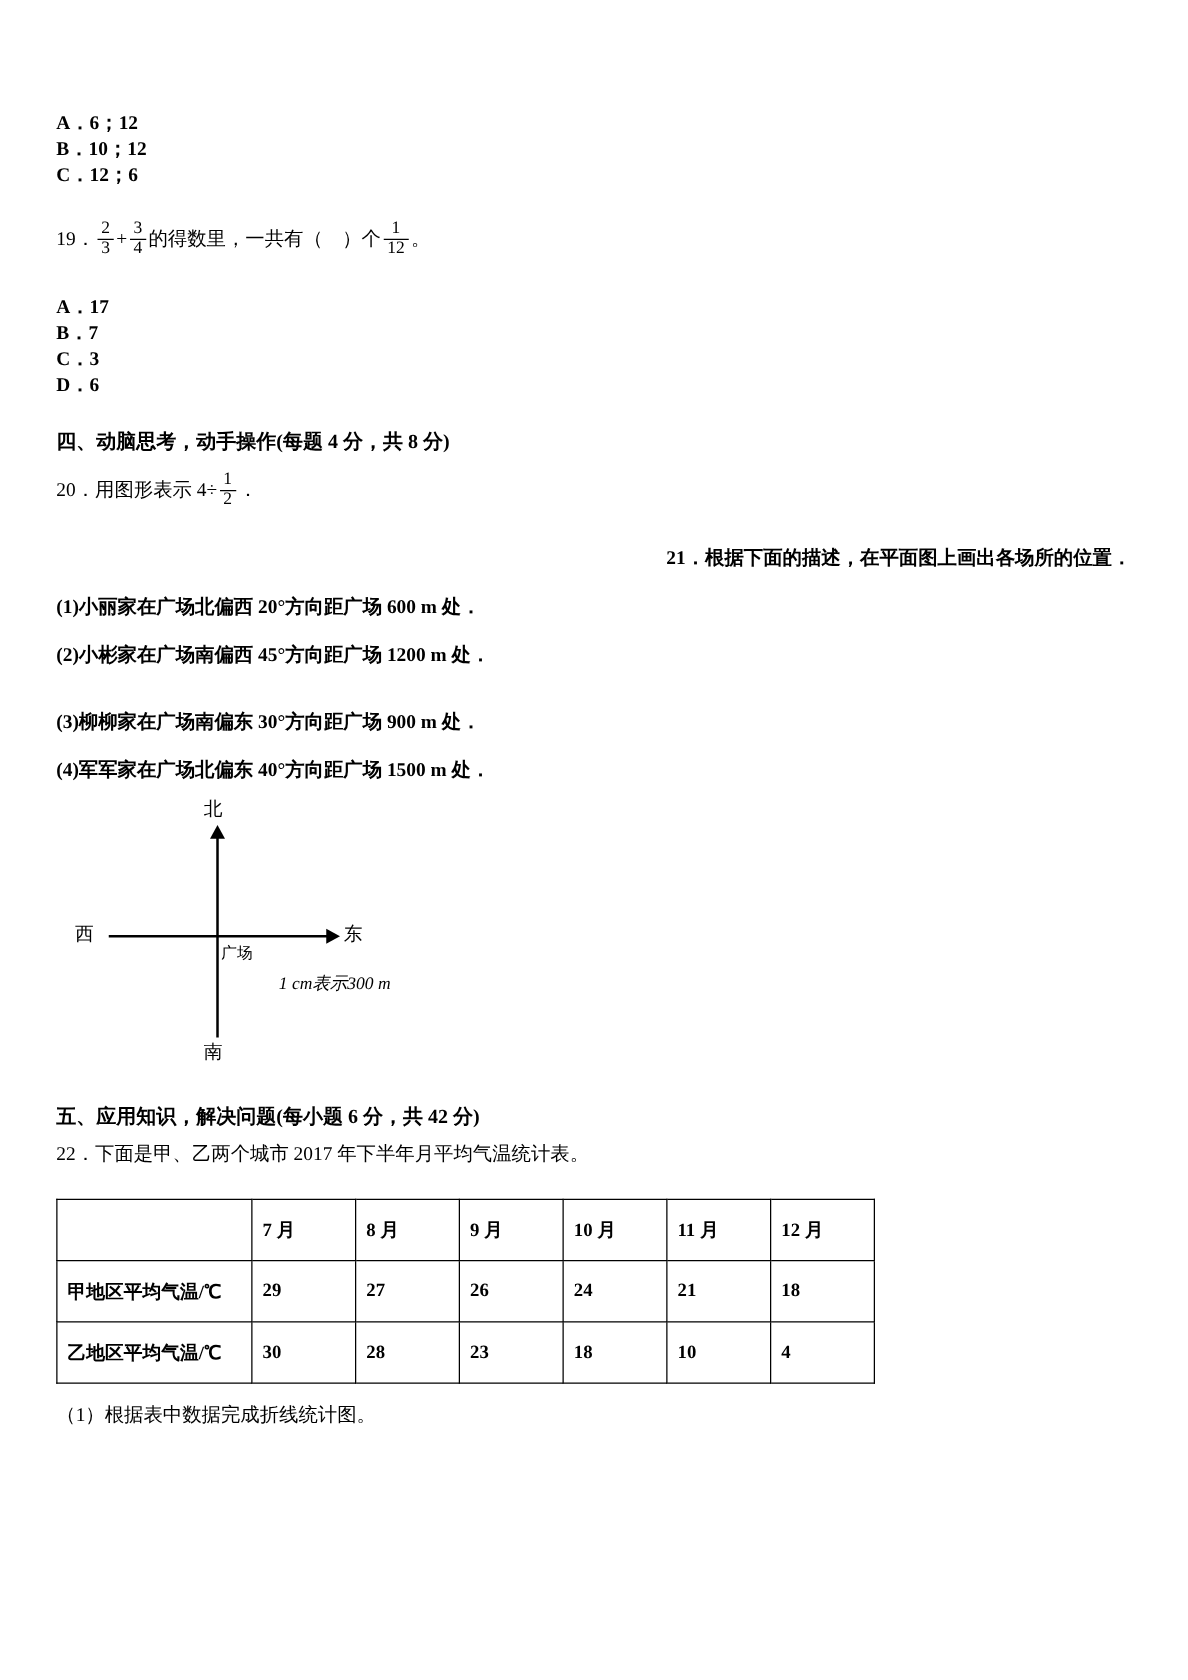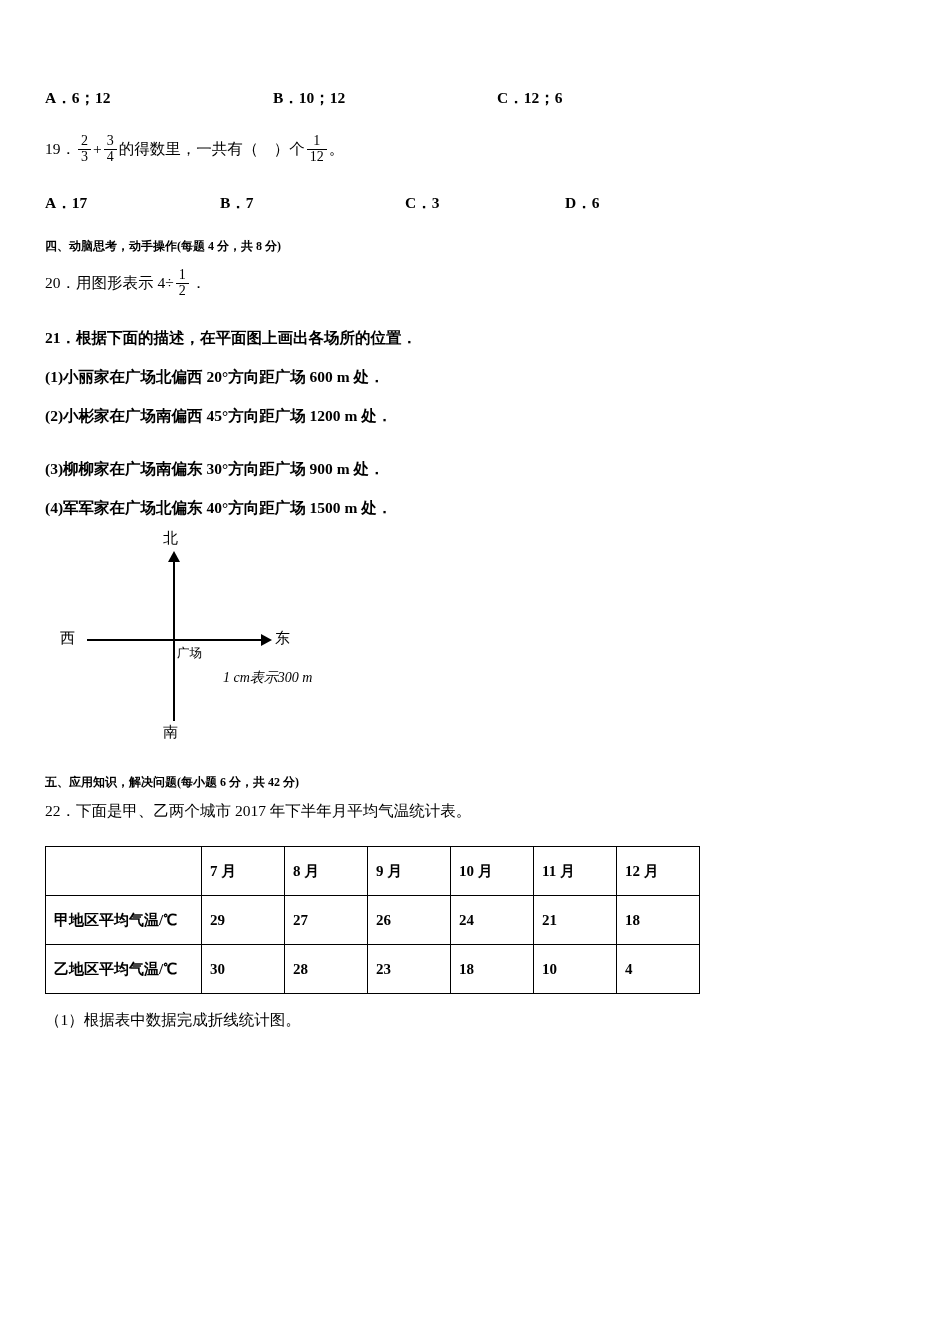--- a/index.html
+++ b/index.html
@@ -29,20 +29,21 @@
     width: 860px;
   }
   .bold {
     font-weight: bold;
   }
   .opt-row {
     display: flex;
     font-weight: bold;
     font-size: 15.5px;
     margin-bottom: 0;
+    flex-direction: column;
   }
   .opt {
     white-space: nowrap;
   }
 
   
   .frac {
     display: inline-block;
     vertical-align: middle;
     text-align: center;
@@ -61,21 +62,21 @@
     border-top: 1px solid #000;
     padding: 0 3px;
   }
 
   .q-line {
     font-size: 15.5px;
     line-height: 1.5;
   }
 
   .section-head {
-    font-size: 12px;
+    font-size: 16px;
     font-weight: bold;
     margin-top: 4px;
   }
 
   
   .compass {
     position: relative;
     width: 430px;
     height: 215px;
     margin-left: 20px;
@@ -166,21 +167,21 @@
       <span class="opt" style="width:160px;">C．3</span>
       <span class="opt">D．6</span>
     </div>
 
     <div class="section-head" style="margin-bottom:14px;">四、动脑思考，动手操作(每题 4 分，共 8 分)</div>
 
     <div class="q-line" style="margin-bottom:26px;">
       <span>20．</span><span>用图形表示 4÷</span><span class="frac"><span class="num">1</span><span class="den">2</span></span><span>．</span>
     </div>
 
-    <div class="q-line bold" style="margin-bottom:16px;">
+    <div class="q-line bold" style="margin-bottom:16px;text-align:right;">
       <span>21．</span><span>根据下面的描述，在平面图上画出各场所的位置．</span>
     </div>
     <div class="q-line bold" style="margin-bottom:16px;">(1)小丽家在广场北偏西 20°方向距广场 600 m 处．</div>
     <div class="q-line bold" style="margin-bottom:16px;">(2)小彬家在广场南偏西 45°方向距广场 1200 m 处．</div>
     <div class="q-line bold" style="margin-bottom:16px;margin-top:29px;">(3)柳柳家在广场南偏东 30°方向距广场 900 m 处．</div>
     <div class="q-line bold" style="margin-bottom:22px;">(4)军军家在广场北偏东 40°方向距广场 1500 m 处．</div>
 
     <div class="compass">
       <div class="cmp-v"></div>
       <div class="cmp-h"></div>

